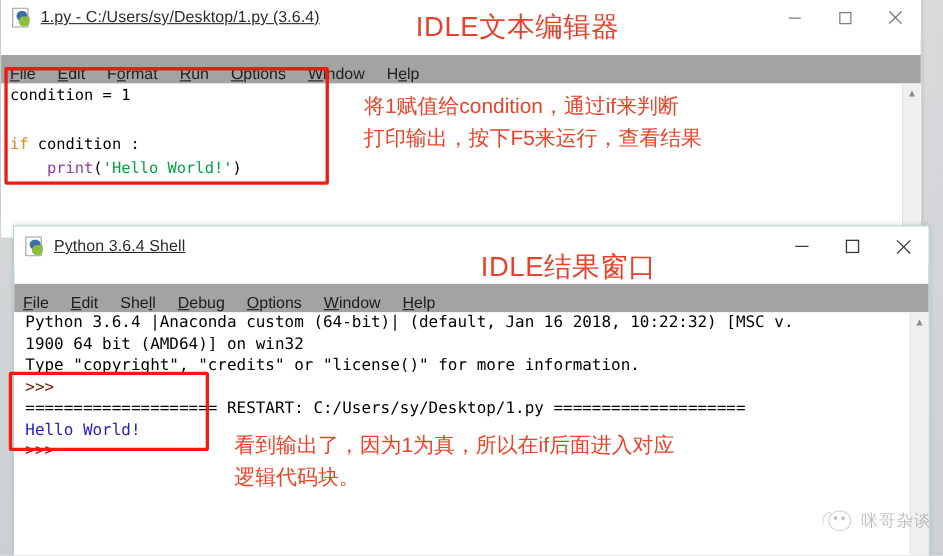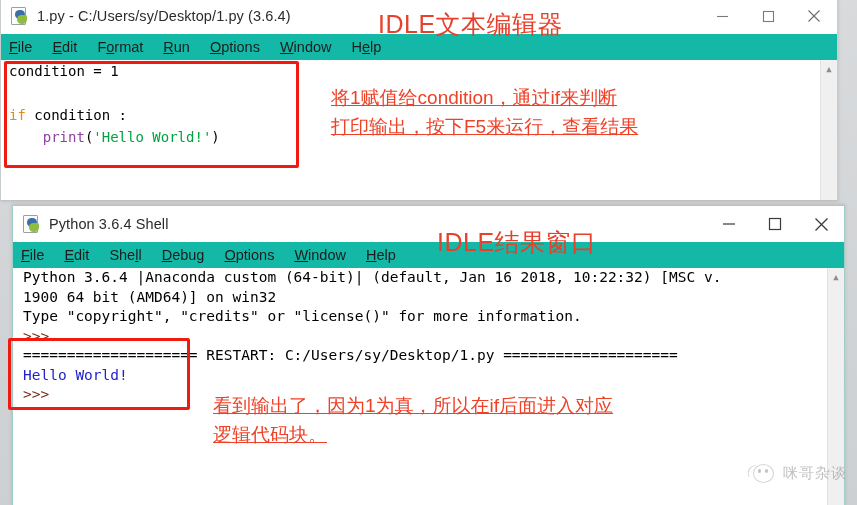--- a/index.html
+++ b/index.html
@@ -52,41 +52,43 @@
     position:absolute; left:6px; top:8px;
     width:10px; height:9px;
     background:#8fbe3f;
     border-radius: 6px 2px 6px 6px;
   }
   .title-text {
     font-size: 14.5px;
     color: #2b2b2b;
     letter-spacing: 0.1px;
     white-space: nowrap;
+    text-decoration: underline;
   }
   .winbtns {
     position: absolute;
     top: 0; right: 0;
     height: 36px;
     display: flex;
     align-items: center;
   }
   .winbtn {
     width: 46px; height: 30px;
     display: flex; align-items: center; justify-content: center;
     color: #6b6b6b;
   }
   .winbtn svg { display: block; }
 
   .menubar {
     height: 26px;
     display: flex;
-    align-items: center;
-    background: #14b8a6;
+    align-items: flex-end;
+    background: #a3a3a3;
     padding-left: 8px;
+    margin-top: 16px;
   }
   .menuitem {
     font-size: 14.5px;
     color: #1d1d1d;
     margin-right: 20px;
     white-space: nowrap;
   }
   .menuitem u { text-decoration: underline; text-underline-offset: 1px; }
 
   .textarea {
@@ -162,21 +164,21 @@
     box-sizing: border-box;
     pointer-events: none;
   }
   .annot {
     position: absolute;
     color: #ee3b25;
     font-family: "Liberation Sans", sans-serif;
     white-space: pre;
   }
   .annot.big { font-size: 25px; color: #e8402a; letter-spacing: 0.5px; }
-  .annot.body { font-size: 19px; line-height: 28px; color: #ef4127; text-decoration: underline; }
+  .annot.body { font-size: 19px; line-height: 28px; color: #ef4127; }
 
   
   #watermark {
     position: absolute;
     right: 10px; bottom: 22px;
     display: flex; align-items: center;
     opacity: 0.62;
     margin-top: 40px;
   }
   #wm-logo {

